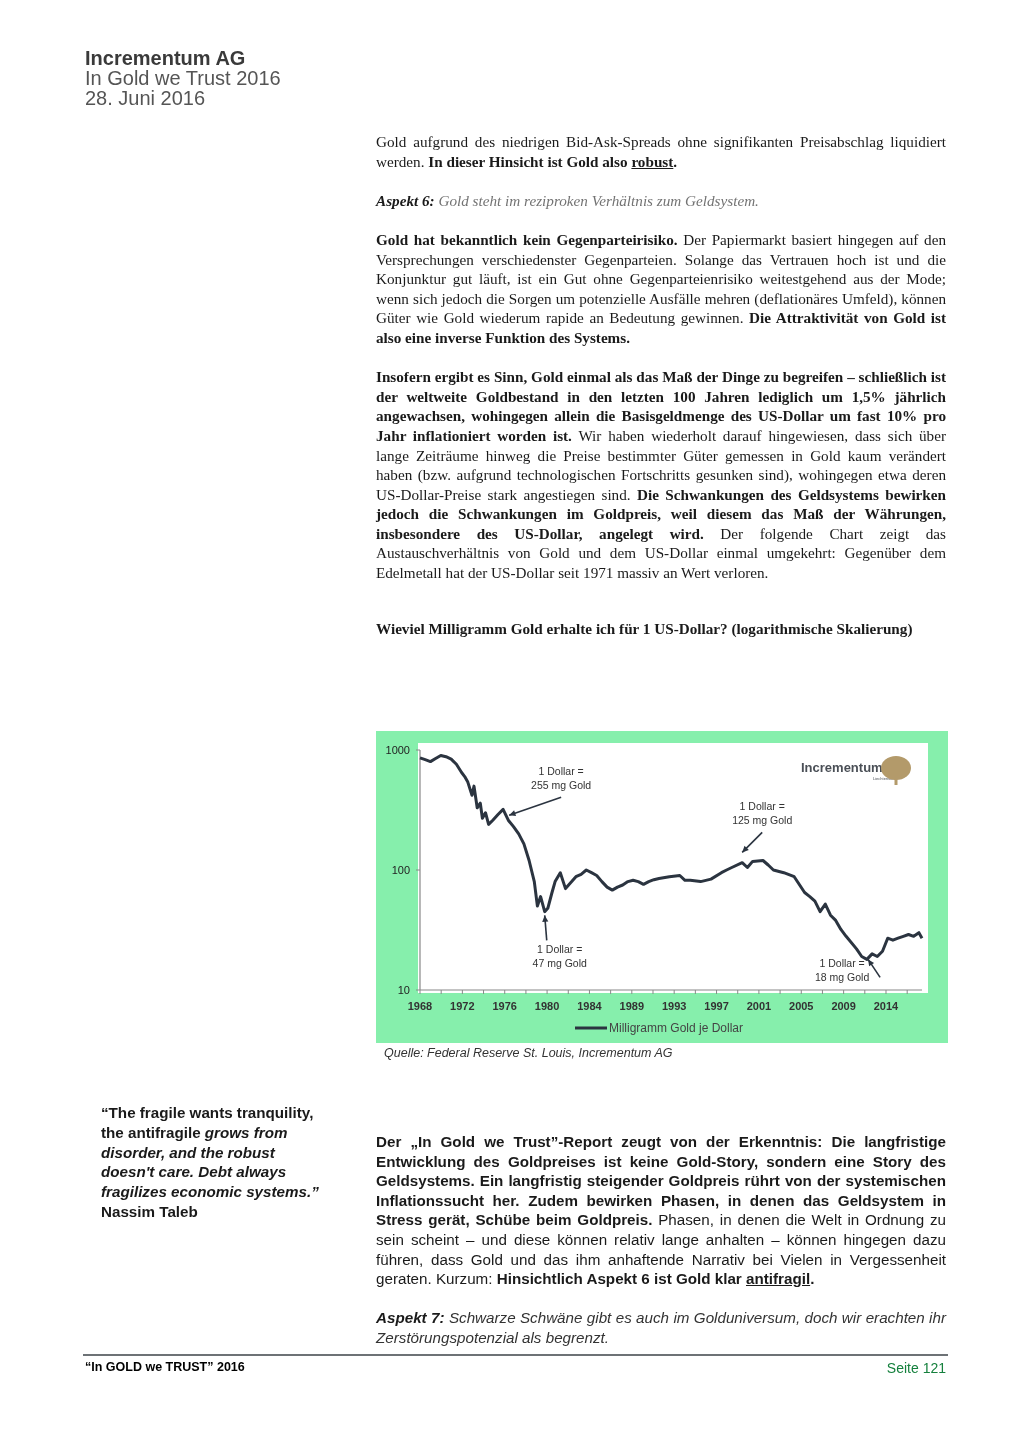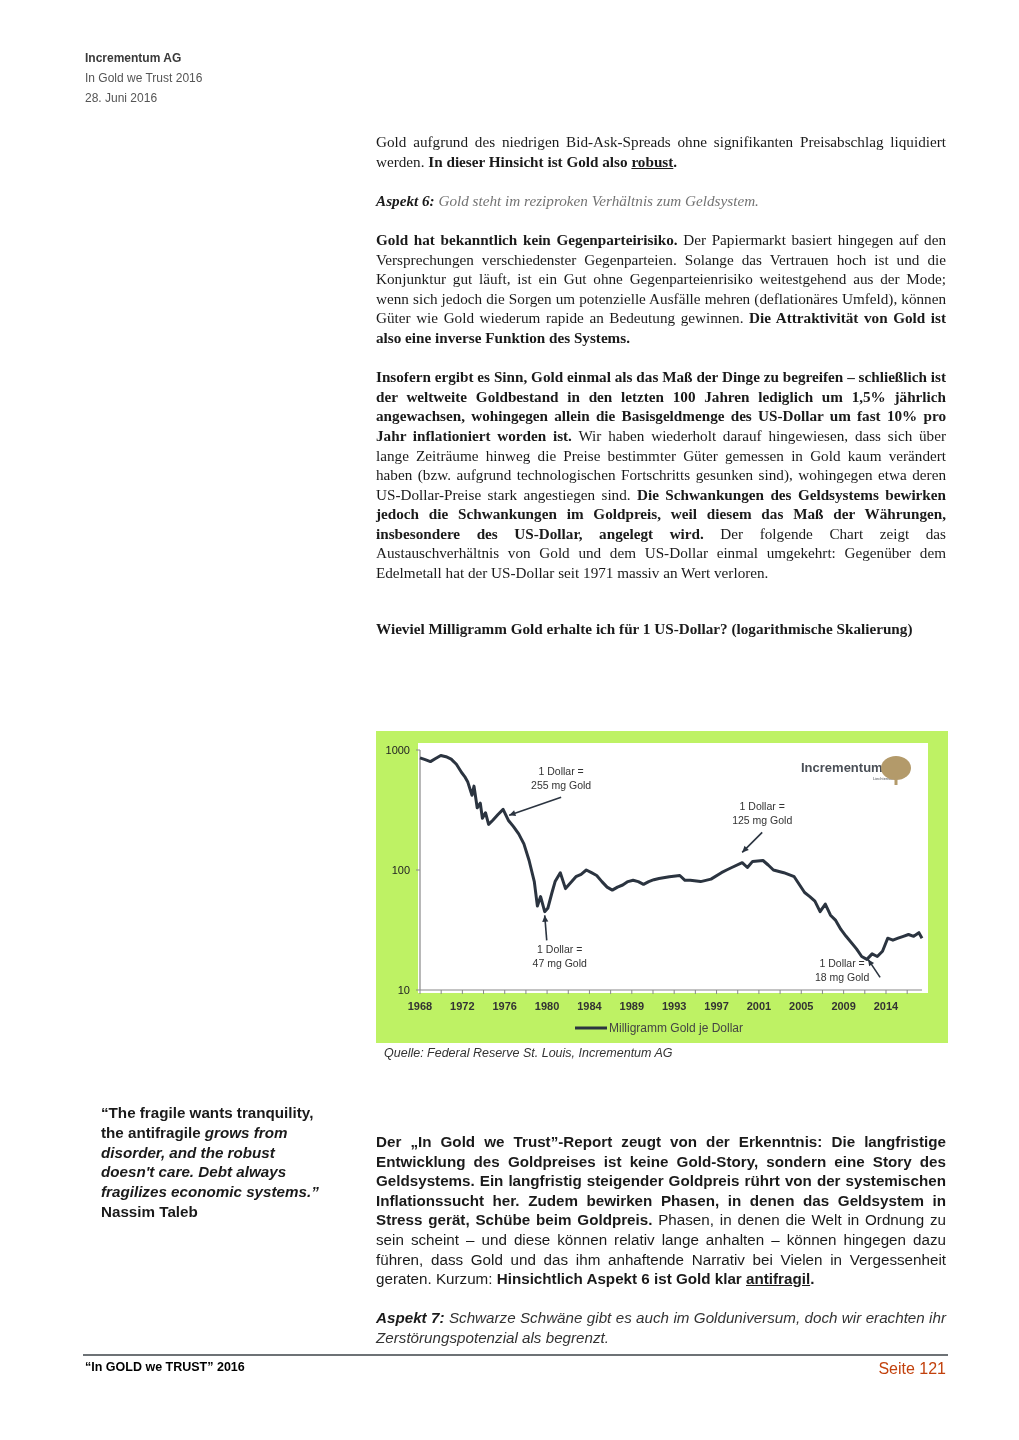--- a/index.html
+++ b/index.html
@@ -1,31 +1,31 @@
 <!DOCTYPE html>
 <html><head>
 <meta charset="utf-8">
 <style>
   html, body { margin:0; padding:0; background:#ffffff; }
   body { width:1019px; height:1440px; position:relative; font-family:"Liberation Sans", sans-serif; color:#1a1a1a; overflow:hidden; }
-  .hdr { position:absolute; left:85px; top:48px; line-height:20px; font-size:12px; color:#555; }
+  .hdr { position:absolute; left:85px; top:48px; line-height:20px; font-size:20px; color:#555; }
   .hdr .company { font-weight:bold; color:#3a3a3a; }
   .col { position:absolute; left:376px; width:570px; font-size:15.2px; line-height:19.6px; text-align:justify; }
   .col p { margin:0; }
   .b { font-weight:bold; }
   .i { font-style:italic; }
   .u { text-decoration:underline; }
   .chart-title { font-weight:bold; text-align:left; }
-  .chart-box { position:absolute; left:376px; top:731px; width:572px; height:312px; background:#bef264; }
+  .chart-box { position:absolute; left:376px; top:731px; width:572px; height:312px; background:#86efac; }
   .chart-box svg { position:absolute; left:0; top:0; }
   .source { position:absolute; left:376px; top:1046px; font-size:12.5px; font-style:italic; color:#333;margin-left:8px; }
   .quote { position:absolute; left:101px; top:1103px; width:230px; font-size:15.2px; line-height:19.8px; font-weight:bold; }
   .footer-line { position:absolute; left:83px; top:1354px; width:865px; height:0; border-top:2px solid #6d7276; }
   .footer-left { position:absolute; left:85px; top:1360px; font-size:12.5px; color:#000000; font-weight:bold; }
-  .footer-right { position:absolute; right:73px; top:1360px; font-size:16px; color:#c2410c; }
+  .footer-right { position:absolute; right:73px; top:1360px; font-size:14px; color:#15803d; }
 </style>
 </head>
 <body>
 
 <div class="hdr">
   <div class="company">Incrementum AG</div>
   <div>In Gold we Trust 2016</div>
   <div>28. Juni 2016</div>
 </div>
 

